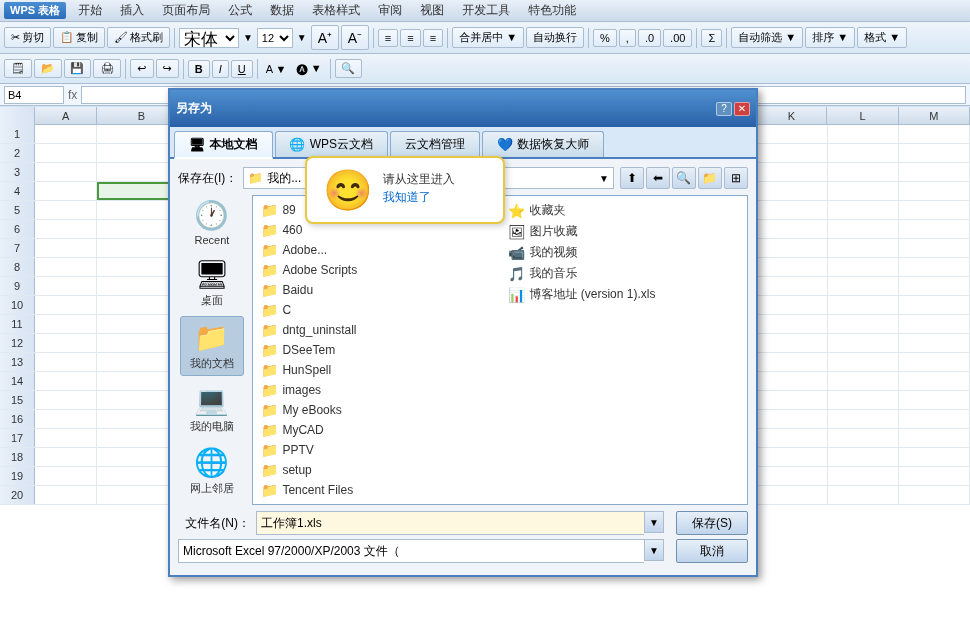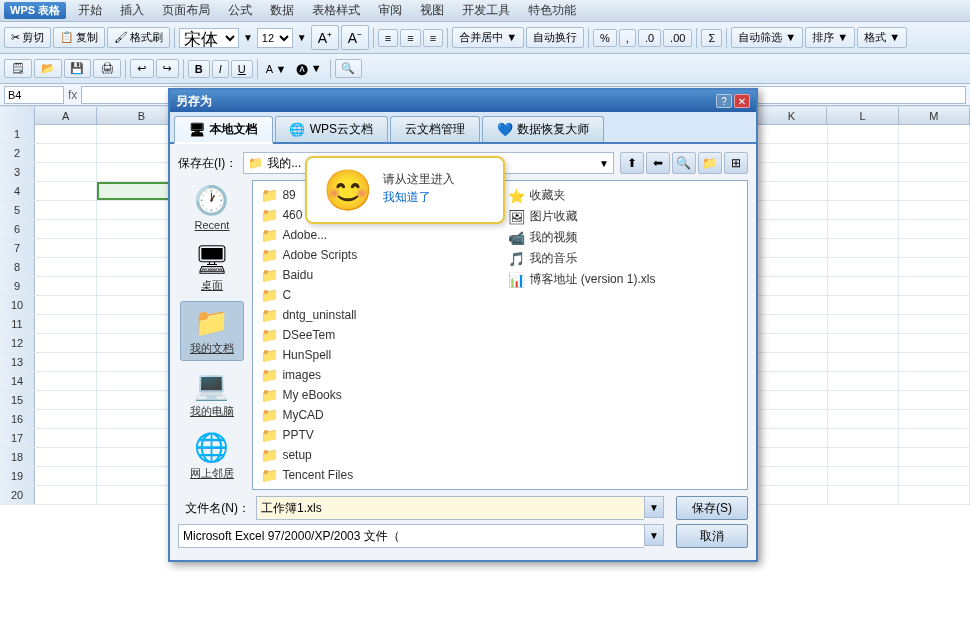--- a/index.html
+++ b/index.html
@@ -36,21 +36,21 @@
     .grid-row { display: flex; border-bottom: 1px solid #e0e8f0; }
     .row-num { background: linear-gradient(to right, #e8f0f8, #d8e4f4); border-right: 1px solid #aabcd0; width: 35px; min-width: 35px; height: 18px; display: flex; align-items: center; justify-content: center; font-size: 11px; color: #333; }
     .cell { border-right: 1px solid #e0e8f0; height: 18px; font-size: 11px; padding: 0 2px; }
     .cell-active { background: #e8f4e8; border: 2px solid #4a9840; }
     .col-a { width: 70px; }
     .col-b { width: 100px; }
     .col-rest { width: 80px; }
 
     
     .dialog { position: absolute; top: 88px; left: 168px; width: 590px; background: #f0f0f0; border: 2px solid #4a7fc0; box-shadow: 3px 3px 8px rgba(0,0,0,0.4); }
-    .dialog-titlebar { background: linear-gradient(to bottom, #5090d0, #2860a8); height: 22px; display: flex; align-items: center; justify-content: space-between; padding: 0 6px; }
+    .dialog-titlebar { background: linear-gradient(to bottom, #5090d0, #2860a8); height: 37px; display: flex; align-items: center; justify-content: space-between; padding: 0 6px; }
     .dialog-title { color: white; font-size: 12px; font-weight: bold; }
     .dialog-controls { display: flex; gap: 2px; }
     .dialog-btn { width: 16px; height: 14px; display: flex; align-items: center; justify-content: center; font-size: 10px; border: 1px solid rgba(255,255,255,0.5); cursor: pointer; border-radius: 2px; }
     .dialog-btn-help { background: #6090c0; color: white; }
     .dialog-btn-close { background: #d04040; color: white; }
 
     
     .dialog-tabs { display: flex; background: #d8e8f8; border-bottom: 2px solid #4a7fc0; padding: 4px 4px 0; gap: 2px; }
     .dialog-tab { padding: 4px 14px; font-size: 12px; cursor: pointer; border: 1px solid #8aabcc; border-bottom: none; background: linear-gradient(to bottom, #e8f0f8, #c8dcea); border-radius: 3px 3px 0 0; display: flex; align-items: center; gap: 4px; }
     .dialog-tab.active { background: linear-gradient(to bottom, #f8fbff, #e8f4ff); border-bottom: 2px solid white; margin-bottom: -2px; font-weight: bold; }
@@ -67,21 +67,21 @@
     .loc-btn { width: 24px; height: 22px; background: linear-gradient(to bottom, #e8f0f8, #c8d8ec); border: 1px solid #aabcd0; cursor: pointer; display: flex; align-items: center; justify-content: center; font-size: 12px; border-radius: 2px; }
 
     
     .dialog-content { display: flex; gap: 6px; }
 
     
     .left-sidebar { width: 68px; display: flex; flex-direction: column; gap: 4px; align-items: center; }
     .sidebar-item { display: flex; flex-direction: column; align-items: center; cursor: pointer; padding: 4px; border-radius: 3px; width: 64px; }
     .sidebar-item.selected { background: #b8ccdf; border: 1px solid #8aabcc; }
     .sidebar-icon { font-size: 28px; }
-    .sidebar-label { font-size: 11px; text-align: center; margin-top: 2px; color: #333; text-decoration: underline; }
+    .sidebar-label { font-size: 11px; text-align: center; margin-top: 2px; color: #333; }
 
     
     .file-list-container { flex: 1; background: white; border: 1px solid #8aabcc; min-height: 260px; padding: 4px; display: flex; flex-direction: column; gap: 1px; overflow: hidden; position: relative; }
     .file-item { display: flex; align-items: center; gap: 4px; padding: 2px 4px; cursor: pointer; font-size: 12px; border-radius: 2px; }
     .file-icon { font-size: 14px; }
     .file-name { font-size: 12px; color: #333; }
 
     
     .bottom-inputs { margin-top: 6px; }
     .input-row { display: flex; align-items: center; margin-bottom: 4px; gap: 6px; }

